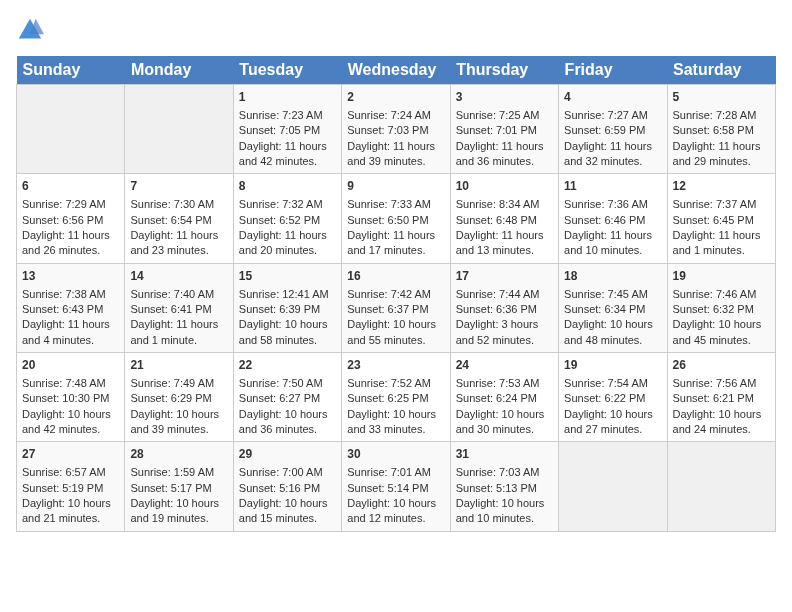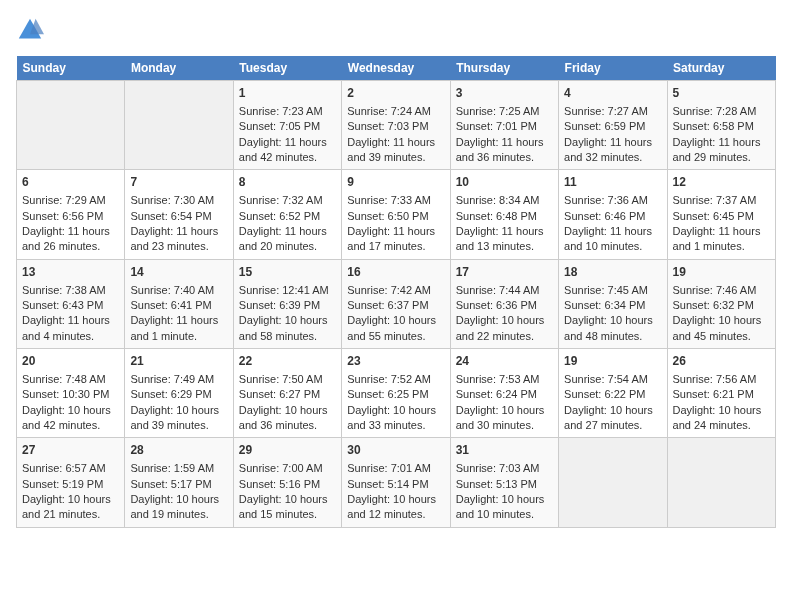--- a/index.html
+++ b/index.html
@@ -50,21 +50,21 @@
     table {
       width: 100%;
       border-collapse: collapse;
       font-size: 11px;
     }
     thead tr th {
       background-color: #4a7fc1;
       color: #fff;
       text-align: left;
       padding: 5px 6px;
-      font-size: 12px;
+      font-size: 16px;
     }
     tbody tr td {
       border: 1px solid #ccc;
       vertical-align: top;
       padding: 4px 5px;
       width: 14.28%;
       min-height: 80px;
       color: #333;
       line-height: 1.4;
     }
@@ -218,21 +218,21 @@
         <td>
           <span class="day-num">16</span>
           <div>Sunrise: 7:42 AM</div>
           <div>Sunset: 6:37 PM</div>
           <div>Daylight: 10 hours and 55 minutes.</div>
         </td>
         <td>
           <span class="day-num">17</span>
           <div>Sunrise: 7:44 AM</div>
           <div>Sunset: 6:36 PM</div>
-          <div>Daylight: 10 hours and 22 minutes.</div>
+          <div>Daylight: 3 hours and 52 minutes.</div>
         </td>
         <td>
           <span class="day-num">18</span>
           <div>Sunrise: 7:45 AM</div>
           <div>Sunset: 6:34 PM</div>
           <div>Daylight: 10 hours and 48 minutes.</div>
         </td>
         <td>
           <span class="day-num">19</span>
           <div>Sunrise: 7:46 AM</div>

